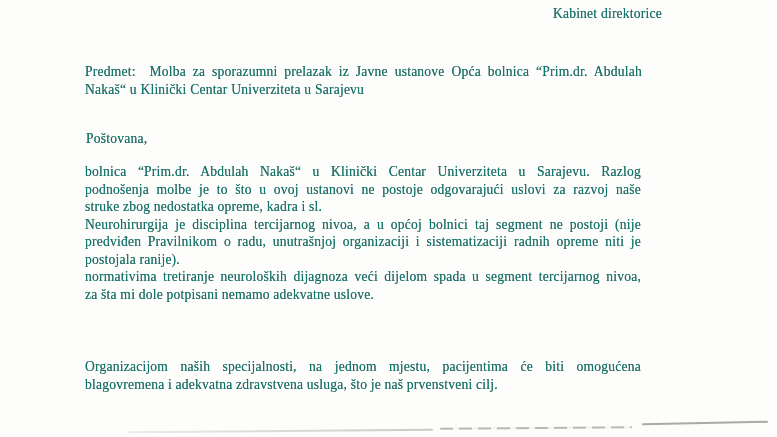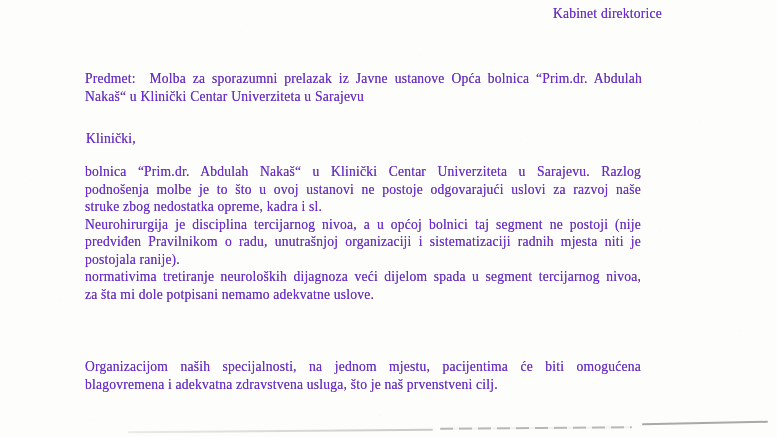--- a/index.html
+++ b/index.html
@@ -18,21 +18,21 @@
   }
 
   .ln { height: 17.55px; line-height: 17.55px; overflow: hidden; white-space: nowrap; }
   .jl { white-space: normal; text-align: justify; text-align-last: justify; }
 
   .header-block {
     position: absolute; top: 6px; left: 357px; width: 305px;
     text-align: right; line-height: 16.5px;
   }
 
-  .subject-block { position: absolute; top: 70px; left: 85px; width: 557px; }
+  .subject-block { position: absolute; top: 63px; left: 85px; width: 557px; }
   .subject-block .ln { height: 18px; line-height: 18px; }
 
   .salutation { position: absolute; top: 131px; left: 86px; }
 
   .para-1 { position: absolute; top: 163px; left: 85px; width: 556px; }
 
   .para-2 { position: absolute; top: 350px; left: 85px; width: 556px; margin-top: 8px; }
   .para-2 .ln { height: 18px; line-height: 18px; }
 
   .closing { position: absolute; top: 400px; left: 86px; }
@@ -71,39 +71,39 @@
       660px 230px 1px rgba(90,90,90,.05),
        30px 180px 1px rgba(90,90,90,.05),
       520px 140px 1px rgba(90,90,90,.05),
        90px 420px 1px rgba(90,90,90,.06),
       610px  60px 1px rgba(90,90,90,.05);
   }
 </style>
 </head>
 <body>
 
-<div class="page" style="color: #6d28d9; background: rgb(253, 253, 251);">
+<div class="page" style="color: #0f766e; background: rgb(253, 253, 251);">
 
   <div class="header-block">
     <div>Kabinet direktorice</div>
   </div>
 
   <div class="subject-block">
     <div class="ln jl">Predmet:&nbsp; Molba za sporazumni prelazak iz Javne ustanove Opća bolnica “Prim.dr. Abdulah</div>
     <div class="ln">Nakaš“ u Klinički Centar Univerziteta u Sarajevu</div>
   </div>
 
-  <div class="salutation">Klinički,</div>
+  <div class="salutation">Poštovana,</div>
 
   <div class="para-1">
     <div class="ln jl">bolnica “Prim.dr. Abdulah Nakaš“ u Klinički Centar Univerziteta u Sarajevu. Razlog</div>
     <div class="ln jl">podnošenja molbe je to što u ovoj ustanovi ne postoje odgovarajući uslovi za razvoj naše</div>
     <div class="ln">struke zbog nedostatka opreme, kadra i sl.</div>
     <div class="ln jl">Neurohirurgija je disciplina tercijarnog nivoa, a u općoj bolnici taj segment ne postoji (nije</div>
-    <div class="ln jl">predviđen Pravilnikom o radu, unutrašnjoj organizaciji i sistematizaciji radnih mjesta niti je</div>
+    <div class="ln jl">predviđen Pravilnikom o radu, unutrašnjoj organizaciji i sistematizaciji radnih opreme niti je</div>
     <div class="ln">postojala ranije).</div>
     <div class="ln jl">normativima tretiranje neuroloških dijagnoza veći dijelom spada u segment tercijarnog nivoa,</div>
     <div class="ln">za šta mi dole potpisani nemamo adekvatne uslove.</div>
   </div>
 
   <div class="para-2">
     <div class="ln jl">Organizacijom naših specijalnosti, na jednom mjestu, pacijentima će biti omogućena</div>
     <div class="ln">blagovremena i adekvatna zdravstvena usluga, što je naš prvenstveni cilj.</div>
   </div>
 

